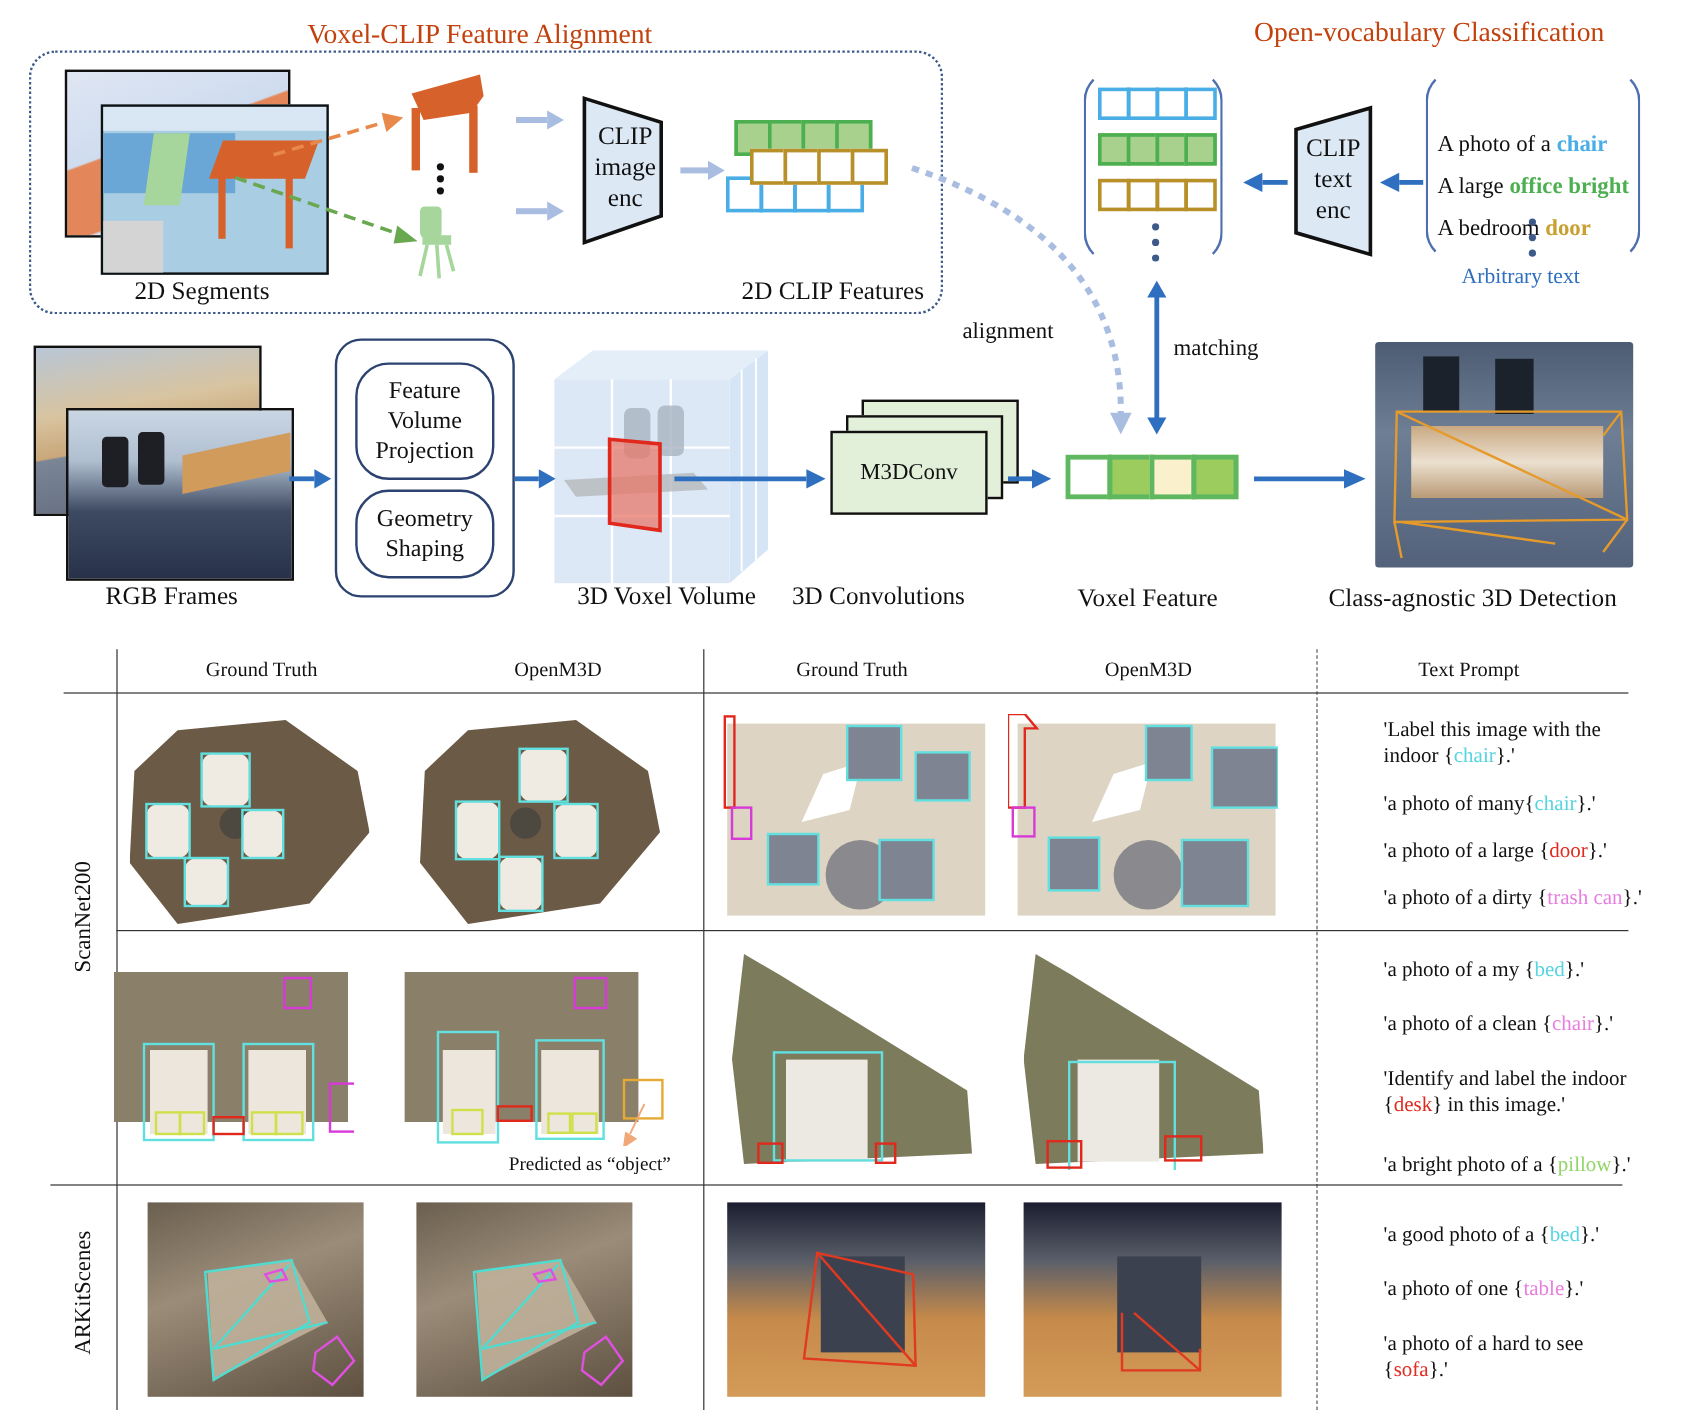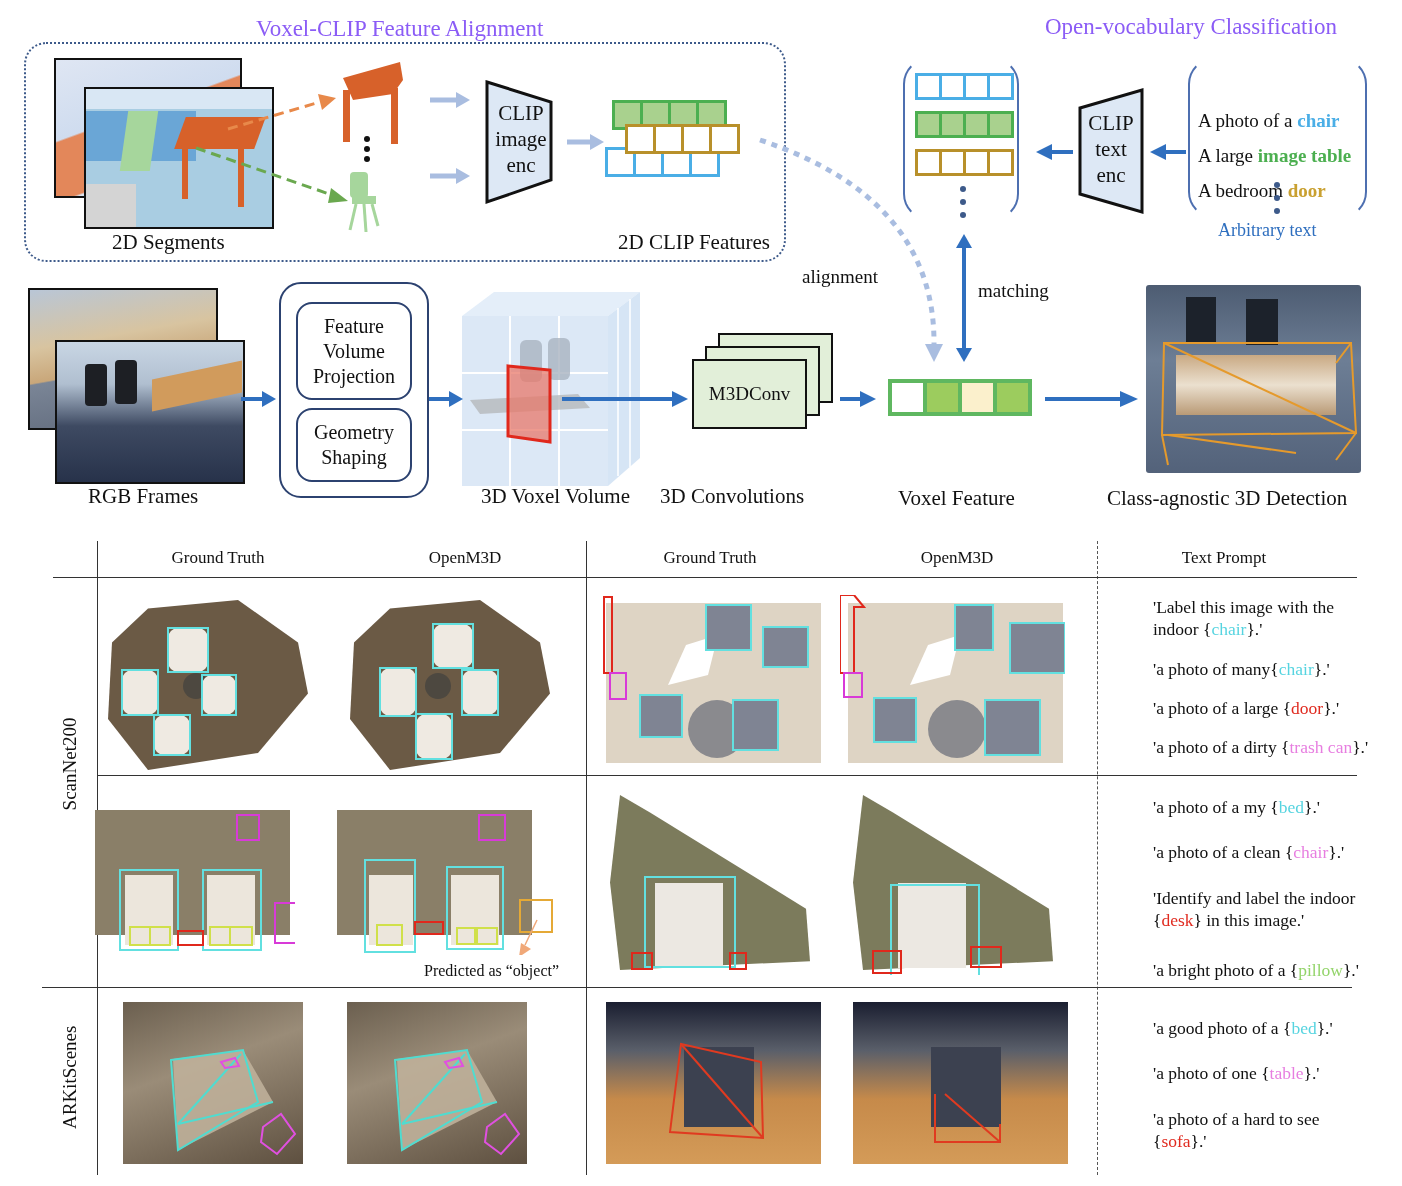--- a/index.html
+++ b/index.html
@@ -1,30 +1,30 @@
 <!DOCTYPE html>
 <html><head>
 <meta charset="utf-8">
 <style>
   html, body { margin:0; padding:0; background:#fff; }
   body { width:1402px; height:1186px; position:relative; overflow:hidden;
          font-family:"Liberation Serif", "DejaVu Serif", serif; color:#111; }
   .abs { position:absolute; }
   .lbl { position:absolute; font-size:21px; white-space:nowrap; color:#111; }
-  .title-blue { color:#8b5cf6; font-size:23px; }
+  .title-blue { color:#c2410c; font-size:23px; }
   .dotted-box { position:absolute; border:2.5px dotted #3d5a8a; border-radius:22px; }
   .img-frame { position:absolute; border:2px solid #111; overflow:hidden; }
   .enc-text { position:absolute; text-align:center; font-size:21px; line-height:26px; }
   .cells { position:absolute; display:flex; }
   .cell { width:25px; height:21px; border:3px solid; box-sizing:border-box; margin-right:-3px; }
   .bracket { position:absolute; border:2px solid #4d6fb0; border-radius:26px; border-top-color:transparent; border-bottom-color:transparent; }
   .prompt-line { position:absolute; font-size:19px; white-space:nowrap;margin-top:32px; }
   .rounded { position:absolute; border:2.5px solid #2c4270; border-radius:22px; box-sizing:border-box; }
-  .inner-rounded { position:absolute; border:2.5px solid #2c4270; border-radius:16px; box-sizing:border-box; text-align:center; font-size:20px; line-height:25px; display:flex; align-items:center; justify-content:center; }
-  .conv-card { position:absolute; width:115px; height:70px; background:#e2efd9; border:2px solid #111; box-sizing:border-box; }
+  .inner-rounded { position:absolute; border:2.5px solid #2c4270; border-radius:28px; box-sizing:border-box; text-align:center; font-size:20px; line-height:25px; display:flex; align-items:center; justify-content:center; }
+  .conv-card { position:absolute; width:131px; height:70px; background:#e2efd9; border:2px solid #111; box-sizing:border-box; }
   .vf-cell { width:34px; height:31px; border:4px solid #5fb760; box-sizing:border-box; margin-right:-4px; }
   .tbl-line { position:absolute; background:#333; }
   .tbl-head { position:absolute; font-size:17px; text-align:center; }
   .row-label { position:absolute; font-size:19px; transform:rotate(-90deg); transform-origin:center; white-space:nowrap; }
   .scene { position:absolute; overflow:hidden; }
   .tp { position:absolute; font-size:17.5px; line-height:22px; white-space:nowrap;margin-left:40px; }
   svg { position:absolute; overflow:visible; }
 </style>
 </head>
 <body>
@@ -132,21 +132,21 @@
   <polygon points="2,20 64,2 64,124 2,106" fill="#dde8f5" stroke="#111" stroke-width="3"></polygon>
 </svg>
 <div class="enc-text" style="left:1080px;top:110px;width:62px;">
   <div>CLIP</div>
   <div>text</div>
   <div>enc</div>
 </div>
 
 <div class="bracket" style="left:1188px;top:58px;width:175px;height:156px;"></div>
 <div class="prompt-line" style="left:1198px;top:78px;"><span>A photo of a </span><b style="color:#4aaee6;">chair</b></div>
-<div class="prompt-line" style="left:1198px;top:113px;"><span>A large </span><b style="color:#4caf50;">image table</b></div>
+<div class="prompt-line" style="left:1198px;top:113px;"><span>A large </span><b style="color:#4caf50;">office bright</b></div>
 <div class="prompt-line" style="left:1198px;top:148px;"><span>A bedroom </span><b style="color:#c9a030;">door</b></div>
 <div class="abs" style="left:1274px;top:182px;width:6px;height:6px;border-radius:50%;background:#3d5a8a;"></div>
 <div class="abs" style="left:1274px;top:195px;width:6px;height:6px;border-radius:50%;background:#3d5a8a;"></div>
 <div class="abs" style="left:1274px;top:208px;width:6px;height:6px;border-radius:50%;background:#3d5a8a;"></div>
 <div class="lbl" style="left:1218px;top:220px;font-size:18px;color:#2f6fbf;">Arbitrary text</div>
 
 <div class="img-frame" style="left:28px;top:288px;width:186px;height:138px;background:linear-gradient(170deg,#b9c6d6 0%,#d8c4a0 35%,#c9a77a 55%,#7a8596 56%,#5d6779 100%);"></div>
 <div class="img-frame" style="left:55px;top:340px;width:186px;height:140px;background:linear-gradient(180deg,#c9d6e4 0%,#b0bfd0 30%,#3e4a62 60%,#27324a 100%);">
   <div class="abs" style="left:95px;top:28px;width:90px;height:32px;background:#d19b5c;transform:skewY(-12deg);"></div>
   <div class="abs" style="left:28px;top:22px;width:22px;height:42px;background:#1d1f24;border-radius:4px;"></div>

